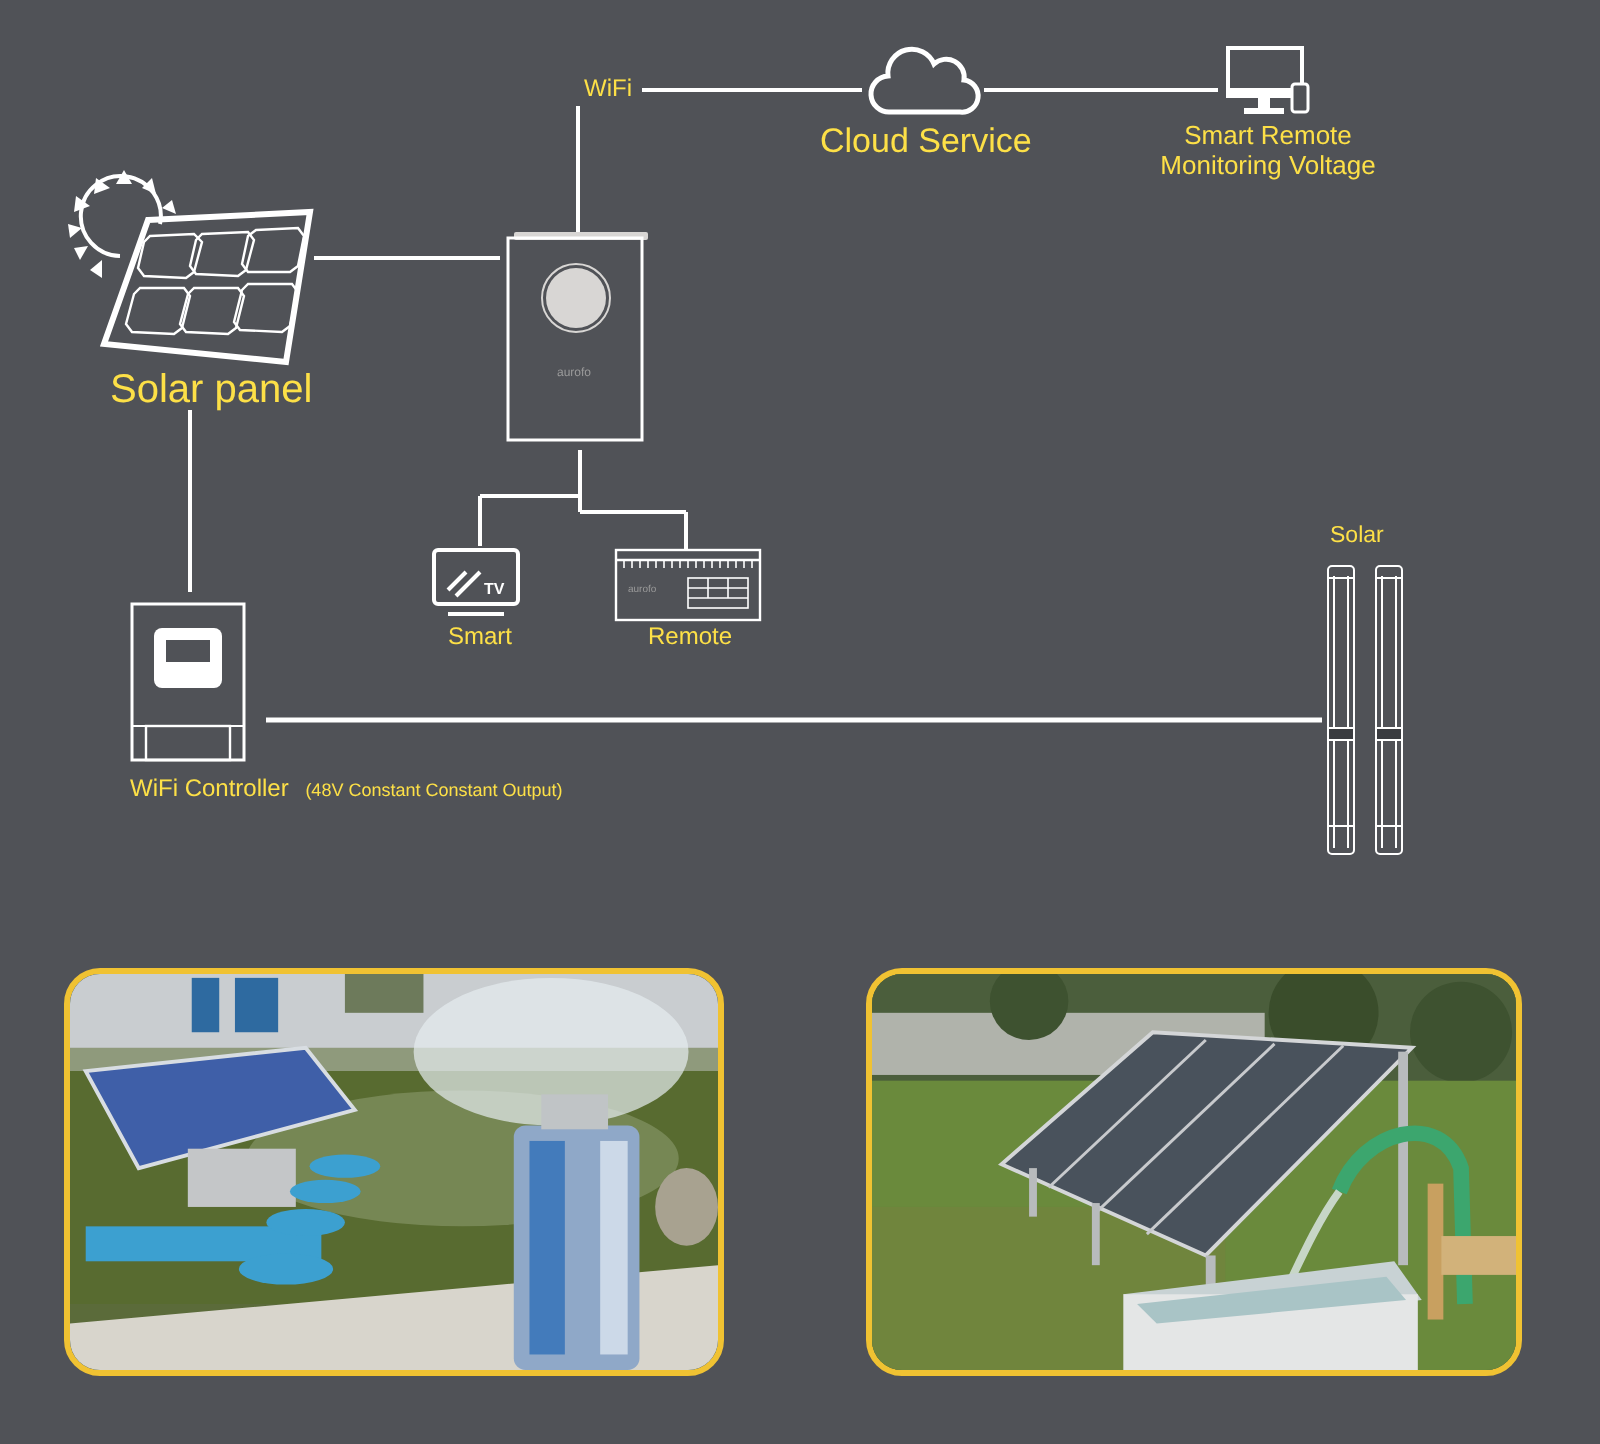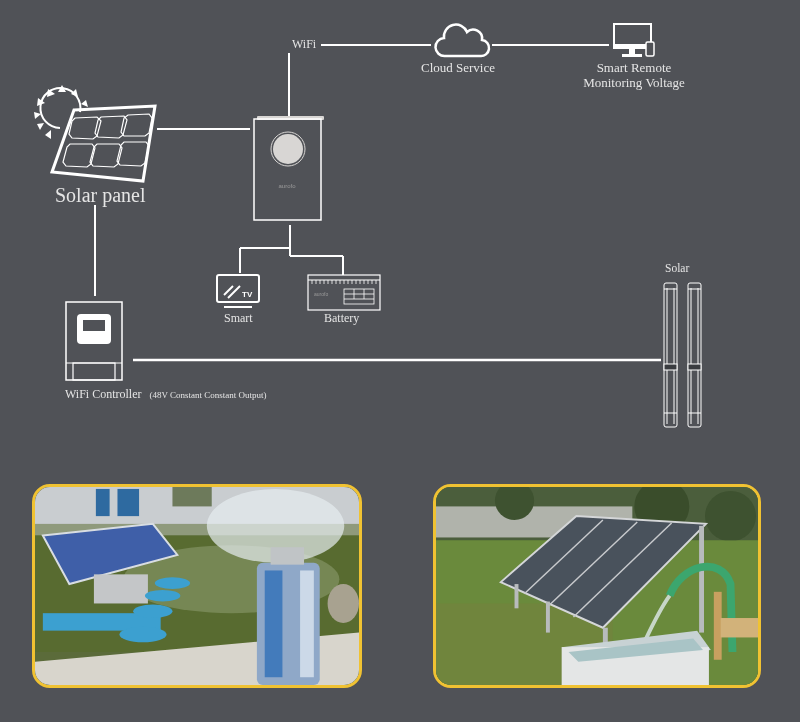--- a/index.html
+++ b/index.html
@@ -5,24 +5,23 @@
     html, body { margin: 0; padding: 0; }
     body {
       width: 800px; height: 722px;
       background: #505257;
       position: relative;
       overflow: hidden;
       font-family: "Liberation Sans", "DejaVu Sans", sans-serif;
     }
     .label {
       position: absolute;
-      color: #e5e5e5;
+      color: #fde047;
       white-space: nowrap;
       line-height: 1.15;
-      font-family: Liberation Serif, serif;
     }
     .label.center { text-align: center; }
     .diagram-svg { position: absolute; left: 0; top: 0; }
     .photo {
       position: absolute;
       border: 3px solid #f0c232;
       border-radius: 18px;
       overflow: hidden;
       box-sizing: border-box;
     }
@@ -156,28 +155,28 @@
     <rect x="688" y="283" width="13" height="144" rx="2"></rect>
     <line x1="691" y1="288" x2="691" y2="424"></line>
     <line x1="698" y1="288" x2="698" y2="424"></line>
     <line x1="688" y1="289" x2="701" y2="289"></line>
     <rect x="688" y="364" width="13" height="6" fill="#3a3c40"></rect>
     <line x1="688" y1="413" x2="701" y2="413"></line>
   </g>
 </svg>
 
 <div class="label" style="left:292px; top:38px; font-size:12px;">WiFi</div>
-<div class="label center" style="left:410px; top:61px; width:96px; font-size:13px;">Cloud Service</div>
+<div class="label center" style="left:410px; top:61px; width:96px; font-size:17px;">Cloud Service</div>
 <div class="label center" style="left:570px; top:61px; width:128px; font-size:13px;">
   <div>Smart Remote</div>
   <div>Monitoring Voltage</div>
 </div>
 <div class="label" style="left:55px; top:184px; font-size:20px;">Solar panel</div>
 <div class="label" style="left:224px; top:312px; font-size:12px;">Smart</div>
-<div class="label" style="left:324px; top:312px; font-size:12px;">Battery</div>
+<div class="label" style="left:324px; top:312px; font-size:12px;">Remote</div>
 <div class="label" style="left:665px; top:262px; font-size:11.5px;">Solar</div>
 <div class="label" style="left:65px; top:388px; font-size:12px;">
   <span>WiFi Controller</span>
   <span style="font-size:9px; margin-left:5px;">(48V Constant Constant Output)</span>
 </div>
 
 <div class="photo" style="left:32px; top:484px; width:330px; height:204px;">
   <svg viewBox="0 0 330 204" preserveAspectRatio="none">
     <rect width="330" height="204" fill="#5b6b3a"></rect>
     <rect width="330" height="40" fill="#c9cdd0"></rect>

